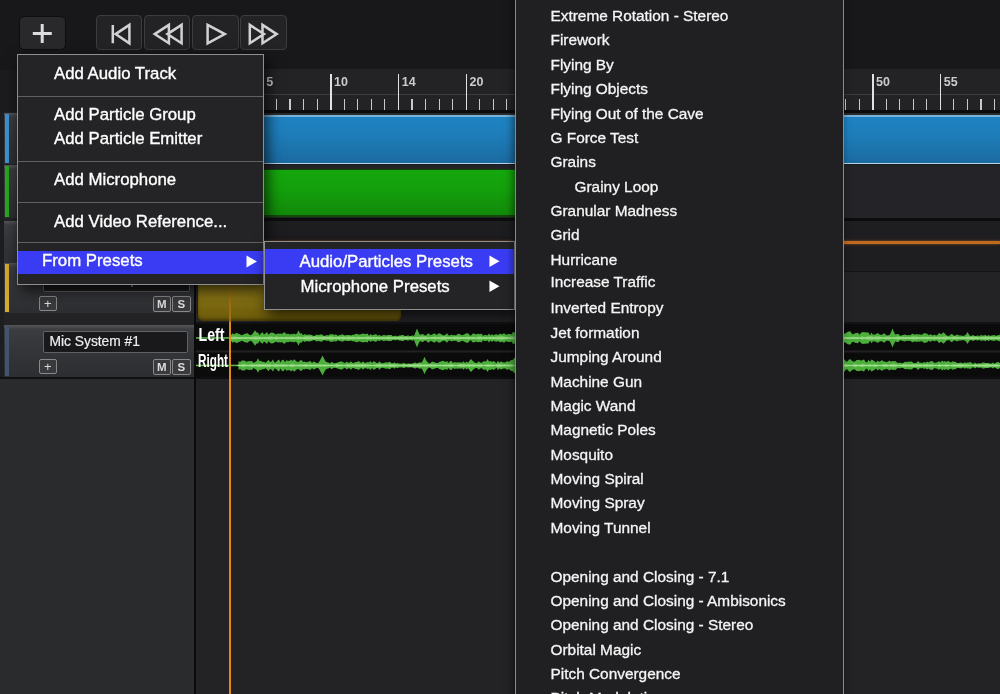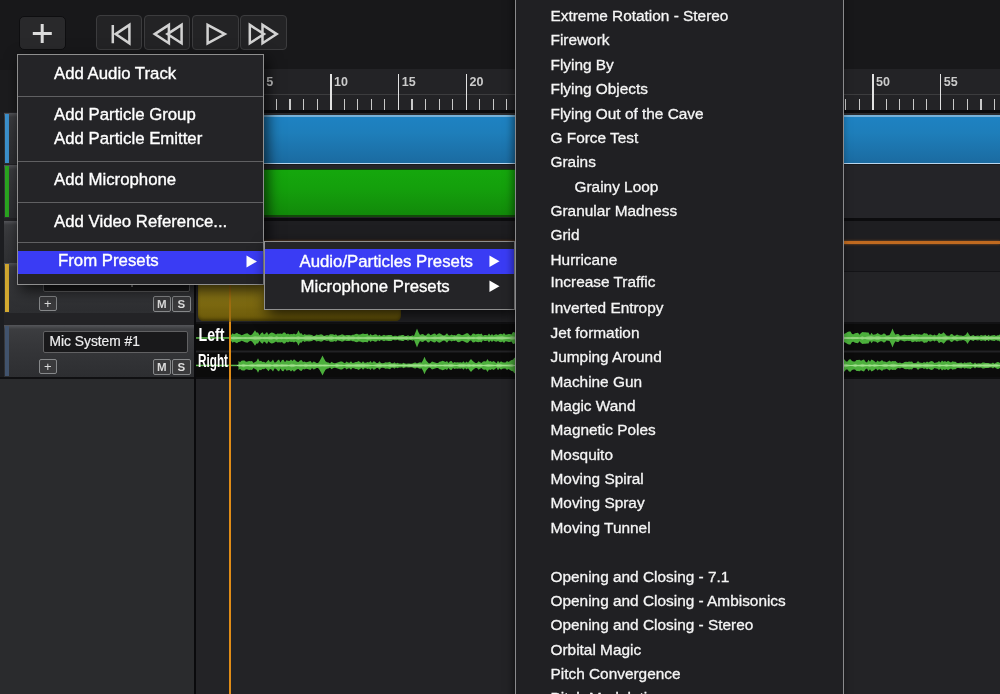--- a/index.html
+++ b/index.html
@@ -29,21 +29,21 @@
   <div class="abs" style="left:0;top:70px;width:193.5px;height:42px;background:#1c1c1e;"></div>
   <div class="abs" style="left:0;top:377px;width:193.5px;height:317px;background:#2a2b2d;border-top:2px solid #101012;"></div>
 
   <div class="abs" id="ruler" style="left:196px;top:68.5px;width:804px;height:41.5px;background:#232326;">
       <div class="abs" style="left:0;top:25px;width:804px;height:1px;background:#3c3c3e;"></div>
       <div class="tick" style="left:66.3px;top:5.5px;width:1.5px;height:36px;"></div>
       <div class="rlabel" style="left:70.3px;top:6px;">5</div>
       <div class="tick" style="left:134.1px;top:5.5px;width:1.5px;height:36px;"></div>
       <div class="rlabel" style="left:138.1px;top:6px;">10</div>
       <div class="tick" style="left:201.8px;top:5.5px;width:1.5px;height:36px;"></div>
-      <div class="rlabel" style="left:205.8px;top:6px;">15</div>
+      <div class="rlabel" style="left:205.8px;top:6px;">14</div>
       <div class="tick" style="left:269.6px;top:5.5px;width:1.5px;height:36px;"></div>
       <div class="rlabel" style="left:273.6px;top:6px;">20</div>
       <div class="tick" style="left:337.3px;top:5.5px;width:1.5px;height:36px;"></div>
       <div class="rlabel" style="left:341.3px;top:6px;">25</div>
       <div class="tick" style="left:405.0px;top:5.5px;width:1.5px;height:36px;"></div>
       <div class="rlabel" style="left:409.0px;top:6px;">30</div>
       <div class="tick" style="left:472.8px;top:5.5px;width:1.5px;height:36px;"></div>
       <div class="rlabel" style="left:476.8px;top:6px;">35</div>
       <div class="tick" style="left:540.5px;top:5.5px;width:1.5px;height:36px;"></div>
       <div class="rlabel" style="left:544.5px;top:6px;">40</div>
@@ -210,21 +210,21 @@
        border:1px solid #8f8f8f;box-shadow:3px 5px 14px rgba(0,0,0,.75);">
       <div class="mitem" style="top:8.8px;height:22px;line-height:22px;padding-left:36px;">Add Audio Track</div>
       <div class="mitem" style="top:49.9px;height:22px;line-height:22px;padding-left:36px;">Add Particle Group</div>
       <div class="mitem" style="top:73.6px;height:22px;line-height:22px;padding-left:36px;">Add Particle Emitter</div>
       <div class="mitem" style="top:114.9px;height:22px;line-height:22px;padding-left:36px;">Add Microphone</div>
       <div class="mitem" style="top:156.1px;height:22px;line-height:22px;padding-left:36px;">Add Video Reference...</div>
       <div class="msep" style="top:41.0px;"></div>
       <div class="msep" style="top:106.4px;"></div>
       <div class="msep" style="top:147.3px;"></div>
       <div class="msep" style="top:187.8px;"></div>
-      <div class="mitem" style="top:196.7px;height:23px;line-height:20.5px;padding-left:40px;background:#3a3cf4;">From Presets
+      <div class="mitem" style="top:196.7px;height:23px;line-height:20.5px;padding-left:24px;background:#3a3cf4;">From Presets
   <svg style="position:absolute;right:5px;top:4px;" width="13" height="13" viewBox="0 0 13 13">
           <path d="M1.5 0.5 L12 6.5 L1.5 12.5 Z" fill="#fff"></path>
         </svg>
 </div>
     </div>
 
   <div class="abs" id="submenu" style="left:264px;top:240.5px;width:250.5px;height:69.5px;background:#242427;
        border:1px solid #8f8f8f;box-shadow:3px 5px 14px rgba(0,0,0,.75);">
       <div class="mitem" style="top:32.5px;height:25px;line-height:25px;padding-left:35.5px;">Microphone Presets
   <svg style="position:absolute;right:13.5px;top:6.2px;" width="12.5" height="12.5" viewBox="0 0 13 13">

